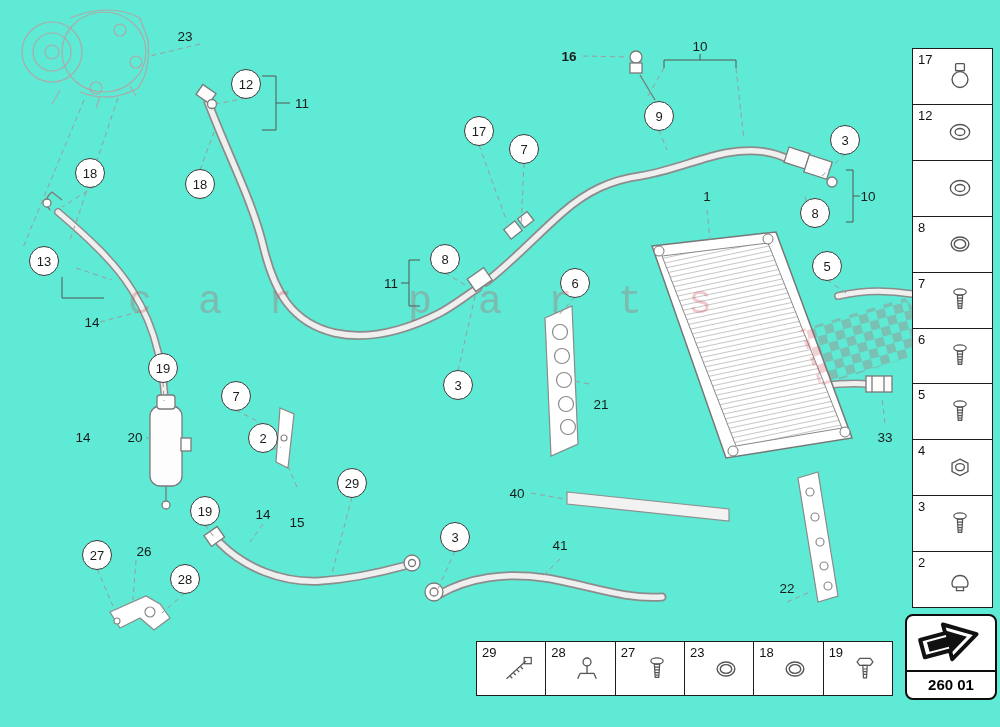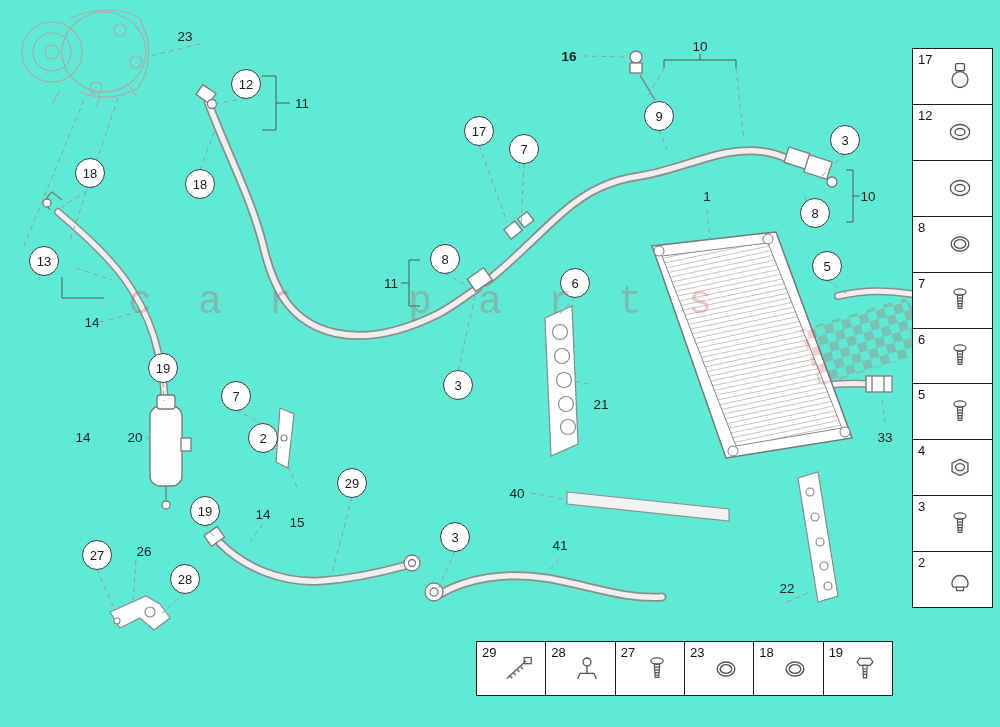--- a/index.html
+++ b/index.html
@@ -417,14 +417,25 @@
         <span class="part-icon">
           <svg width="30" height="30" viewBox="0 0 34 34" fill="none" stroke="#555" stroke-width="1.4">
             <polygon points="11,5 23,5 26,9 23,13 11,13 8,9"></polygon>
             <path d="M14.5,13 h5 l-0.8,14 h-3.4 z"></path>
             <path d="M15,17 h4 M15,20 h4 M15,23 h4"></path>
           </svg>
         </span>
       </div>
     </div>
 
+  <div class="code-box">
+    <div class="code-arrow">
+      <svg width="74" height="46" viewBox="0 0 74 46">
+        <g transform="rotate(-15 37 23)">
+          <polygon points="8,30 34,30 34,39 64,21 34,3 34,12 8,12" fill="#ffffff" stroke="#111" stroke-width="4" stroke-linejoin="round"></polygon>
+          <polygon points="14,26 34,26 34,33 54,21 34,9 34,16 14,16" fill="#111"></polygon>
+        </g>
+      </svg>
+    </div>
+    <div class="code-label">260 01</div>
+  </div>
 
 </div>
 
 </body></html>

